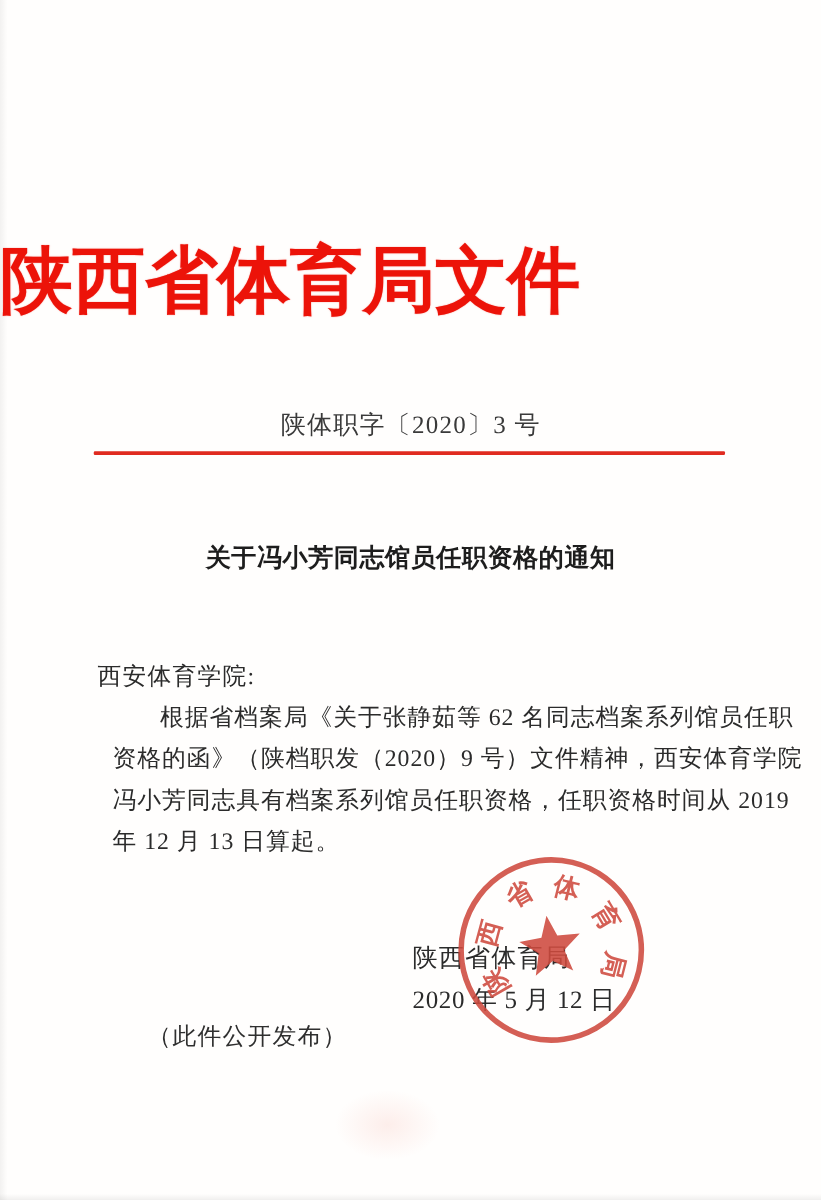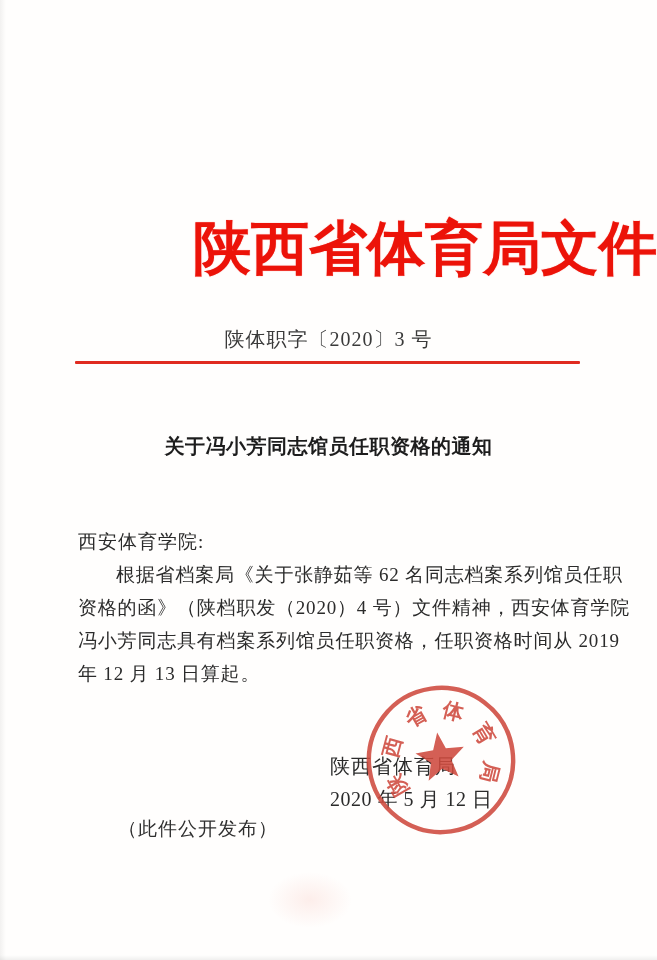--- a/index.html
+++ b/index.html
@@ -18,28 +18,27 @@
       linear-gradient(to right, rgba(0,0,0,0.05) 0px, rgba(0,0,0,0) 6px),
       linear-gradient(to top, rgba(0,0,0,0.06) 0px, rgba(0,0,0,0) 5px),
       #fffefd;
     color: #262626;
   }
   .letterhead {
     position: absolute;
     top: 186px;
     left: 0;
     width: 100%;
-    text-align: right;
+    text-align: left;
     font-size: 58px;
     font-weight: bold;
     color: #ec1309;
     letter-spacing: 0px;
     white-space: nowrap;
     text-shadow: 0 0 1px rgba(236,19,9,0.55);
-    margin-top: 24px;
   }
   .doc-number {
     position: absolute;
     top: 326px;
     left: 0;
     width: 100%;
     text-align: center;
     font-size: 20px;
     color: #3a3a3a;
     letter-spacing: 1px;
@@ -76,20 +75,21 @@
   .salutation {
     height: 33px;
     line-height: 33px;
     letter-spacing: 1px;
   }
   .para-line {
     height: 33px;
     line-height: 33px;
     letter-spacing: 0.8px;
     white-space: nowrap;
+    margin-left: 12px;
   }
   .para-line.indent { text-indent: 2em; }
   .signature-org {
     position: absolute;
     top: 753px;
     left: 330px;
     width: 220px;
     font-size: 20px;
     color: #2b2b2b;
     letter-spacing: 1px;
@@ -140,21 +140,21 @@
 
   <div class="doc-number">陕体职字〔2020〕3 号</div>
 
   <div class="red-divider"></div>
 
   <div class="doc-title">关于冯小芳同志馆员任职资格的通知</div>
 
   <div class="body-block">
     <div class="salutation">西安体育学院:</div>
     <div class="para-line indent">根据省档案局《关于张静茹等 62 名同志档案系列馆员任职</div>
-    <div class="para-line">资格的函》（陕档职发（2020）4 号）文件精神，西安体育学院</div>
+    <div class="para-line">资格的函》（陕档职发（2020）9 号）文件精神，西安体育学院</div>
     <div class="para-line">冯小芳同志具有档案系列馆员任职资格，任职资格时间从 2019</div>
     <div class="para-line">年 12 月 13 日算起。</div>
   </div>
 
   <div class="signature-org">陕西省体育局</div>
 
   <div class="signature-date">2020 年 5 月 12 日</div>
 
   <svg class="seal" viewBox="0 0 160 160" xmlns="http://www.w3.org/2000/svg">
     <circle cx="80" cy="80" r="73" fill="none" stroke="#cf4a3e" stroke-width="4.5"></circle>

